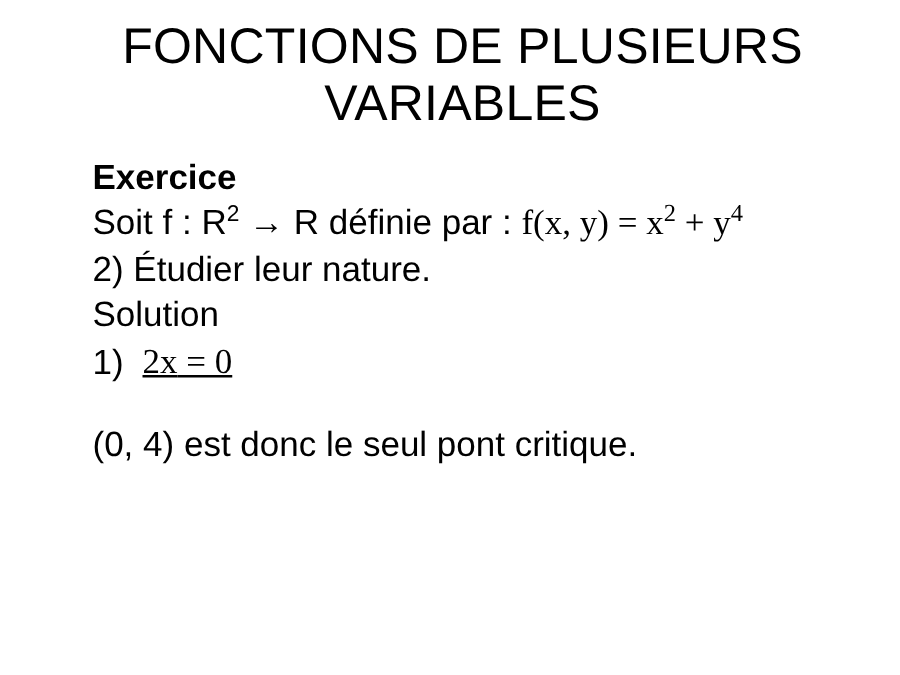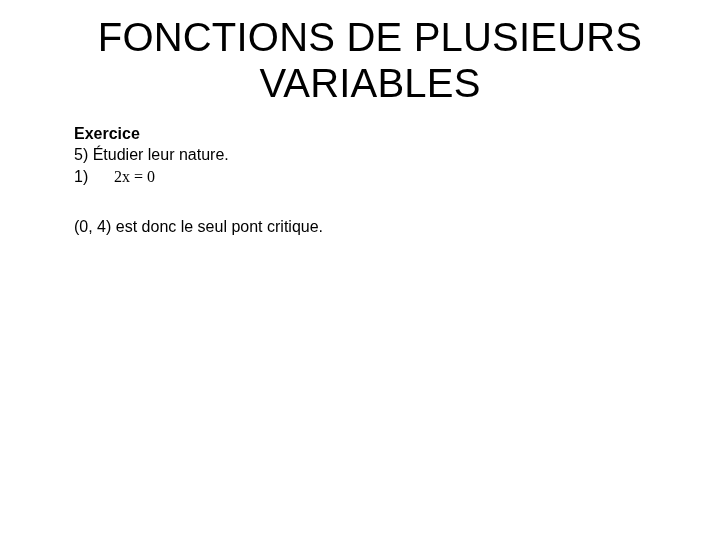--- a/index.html
+++ b/index.html
@@ -19,21 +19,21 @@
   }
   .title {
     font-size: 40px;
     font-weight: 400;
     text-align: center;
     margin: 4px 0 18px 0;
     line-height: 1.15;
     letter-spacing: 0.2px;
   }
   .body-text {
-    font-size: 16px;
+    font-size: 28px;
     line-height: 1.3;
     margin-left: 14px;
   }
   .bold {
     font-weight: bold;
   }
   .line {
     display: block;
   }
   sup.small {
@@ -56,38 +56,43 @@
     display: flex;
     align-items: flex-start;
   }
   .eq-label {
     width: 36px;
   }
   .eq-line {
     display: block;
     margin-bottom: 4px;
     margin-left: 4px;
+    text-decoration: underline;
   }
   .conclusion {
     margin-top: 26px;
   }
 </style>
 </head>
 <body>
 
 <div class="page">
 
   <h1 class="title">FONCTIONS DE PLUSIEURS VARIABLES</h1>
 
   <div class="body-text">
 
     <span class="line bold">Exercice</span>
 
+    <span class="line">
+      <span>Soit f : R</span><sup class="small">2</sup><span> → R définie par :   </span><span class="math"><span>f(x, y)</span><span> = </span><span>x</span><sup>2</sup><span> + </span><span>y</span><sup>4</sup></span>
+    </span>
 
-    <span class="line">5) Étudier leur nature.</span>
+    <span class="line">2) Étudier leur nature.</span>
+    <span class="line">Solution</span>
 
     <div class="eq-block">
       <div class="eq-row">
         <span class="eq-label">1)</span>
         <div>
           <span class="eq-line math">
             <span>2x</span><span> = 0</span>
           </span>
         </div>
       </div>

